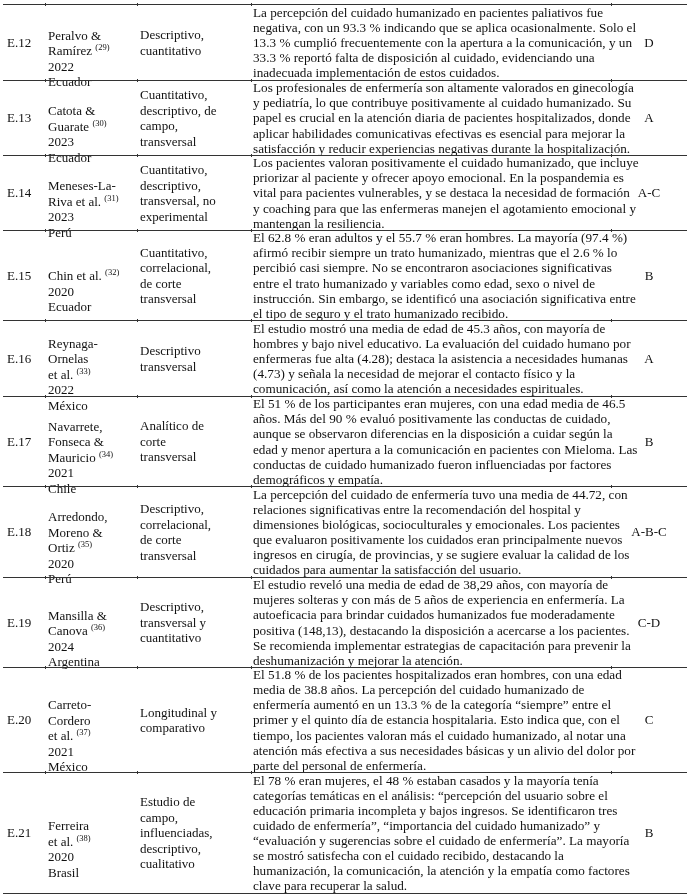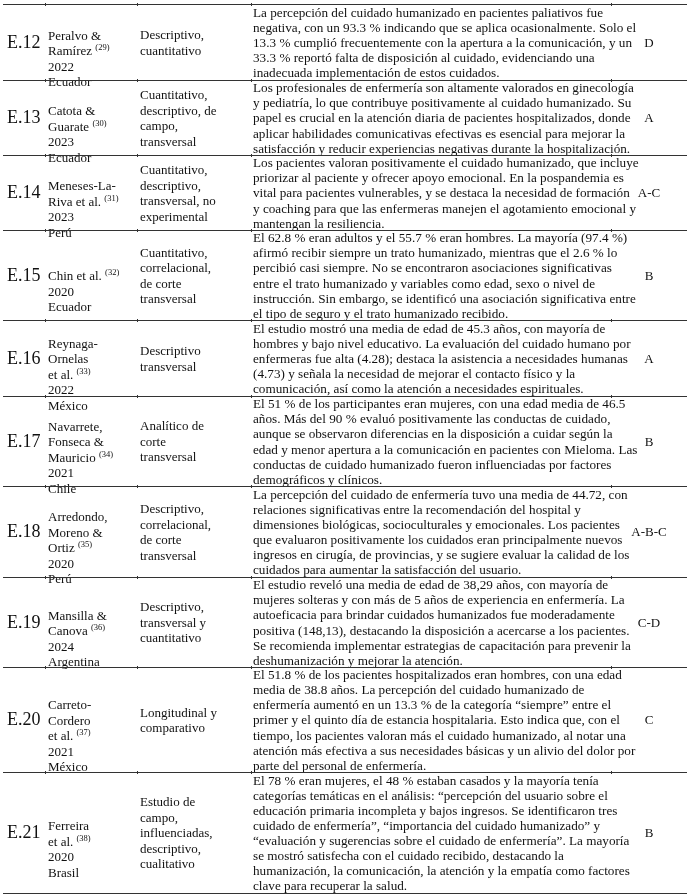--- a/index.html
+++ b/index.html
@@ -2,21 +2,21 @@
 <html><head>
 <meta charset="utf-8">
 <style>
   html, body { margin: 0; padding: 0; background: #ffffff; }
   body { width: 698px; height: 896px; overflow: hidden; position: relative;
          font-family: "Liberation Serif", "DejaVu Serif", serif; color: #111; }
   .tbl { position: absolute; left: 3px; top: 4px; width: 684px; }
   .row { position: relative; border-top: 1.5px solid #333; display: flex; align-items: center; box-sizing: border-box; }
   .row:last-child { border-bottom: 1.5px solid #333; }
   .tick { position: absolute; top: -2px; width: 1px; height: 3px; background: #333; }
-  .c-id { width: 42px; padding-left: 4px; font-size: 18px; line-height: 15.5px; box-sizing: border-box; }
+  .c-id { width: 42px; padding-left: 4px; font-size: 13px; line-height: 15.5px; box-sizing: border-box; }
   .c-auth { width: 92px; padding-left: 3px; font-size: 13px; line-height: 15.5px; box-sizing: border-box; margin-top: 32px; }
   .c-des { width: 114px; padding-left: 3px; font-size: 13px; line-height: 15.5px; box-sizing: border-box; }
   .c-res { width: 360px; padding-left: 2px; font-size: 13.2px; line-height: 15.1px; box-sizing: border-box; }
   .c-lvl { flex: 1; text-align: center; font-size: 13px; box-sizing: border-box; }
   .line { display: block; white-space: nowrap; }
   sup { font-size: 8.5px; vertical-align: 5px; line-height: 0; }
 </style>
 </head>
 <body>
 
@@ -170,21 +170,21 @@
         <span class="line">Analítico de</span>
         <span class="line">corte</span>
         <span class="line">transversal</span>
       </div>
       <div class="c-res">
         <span class="line">El 51 % de los participantes eran mujeres, con una edad media de 46.5</span>
         <span class="line">años. Más del 90 % evaluó positivamente las conductas de cuidado,</span>
         <span class="line">aunque se observaron diferencias en la disposición a cuidar según la</span>
         <span class="line">edad y menor apertura a la comunicación en pacientes con Mieloma. Las</span>
         <span class="line">conductas de cuidado humanizado fueron influenciadas por factores</span>
-        <span class="line">demográficos y clínicos.</span>
+        <span class="line">demográficos y empatía.</span>
       </div>
       <div class="c-lvl">B</div>
     </div>
     <div class="row" style="height: 91px;">
       <span class="tick" style="left: 42px;"></span>
       <span class="tick" style="left: 134px;"></span>
       <span class="tick" style="left: 248px;"></span>
       <span class="tick" style="left: 608px;"></span>
       <div class="c-id">E.18</div>
       <div class="c-auth">

